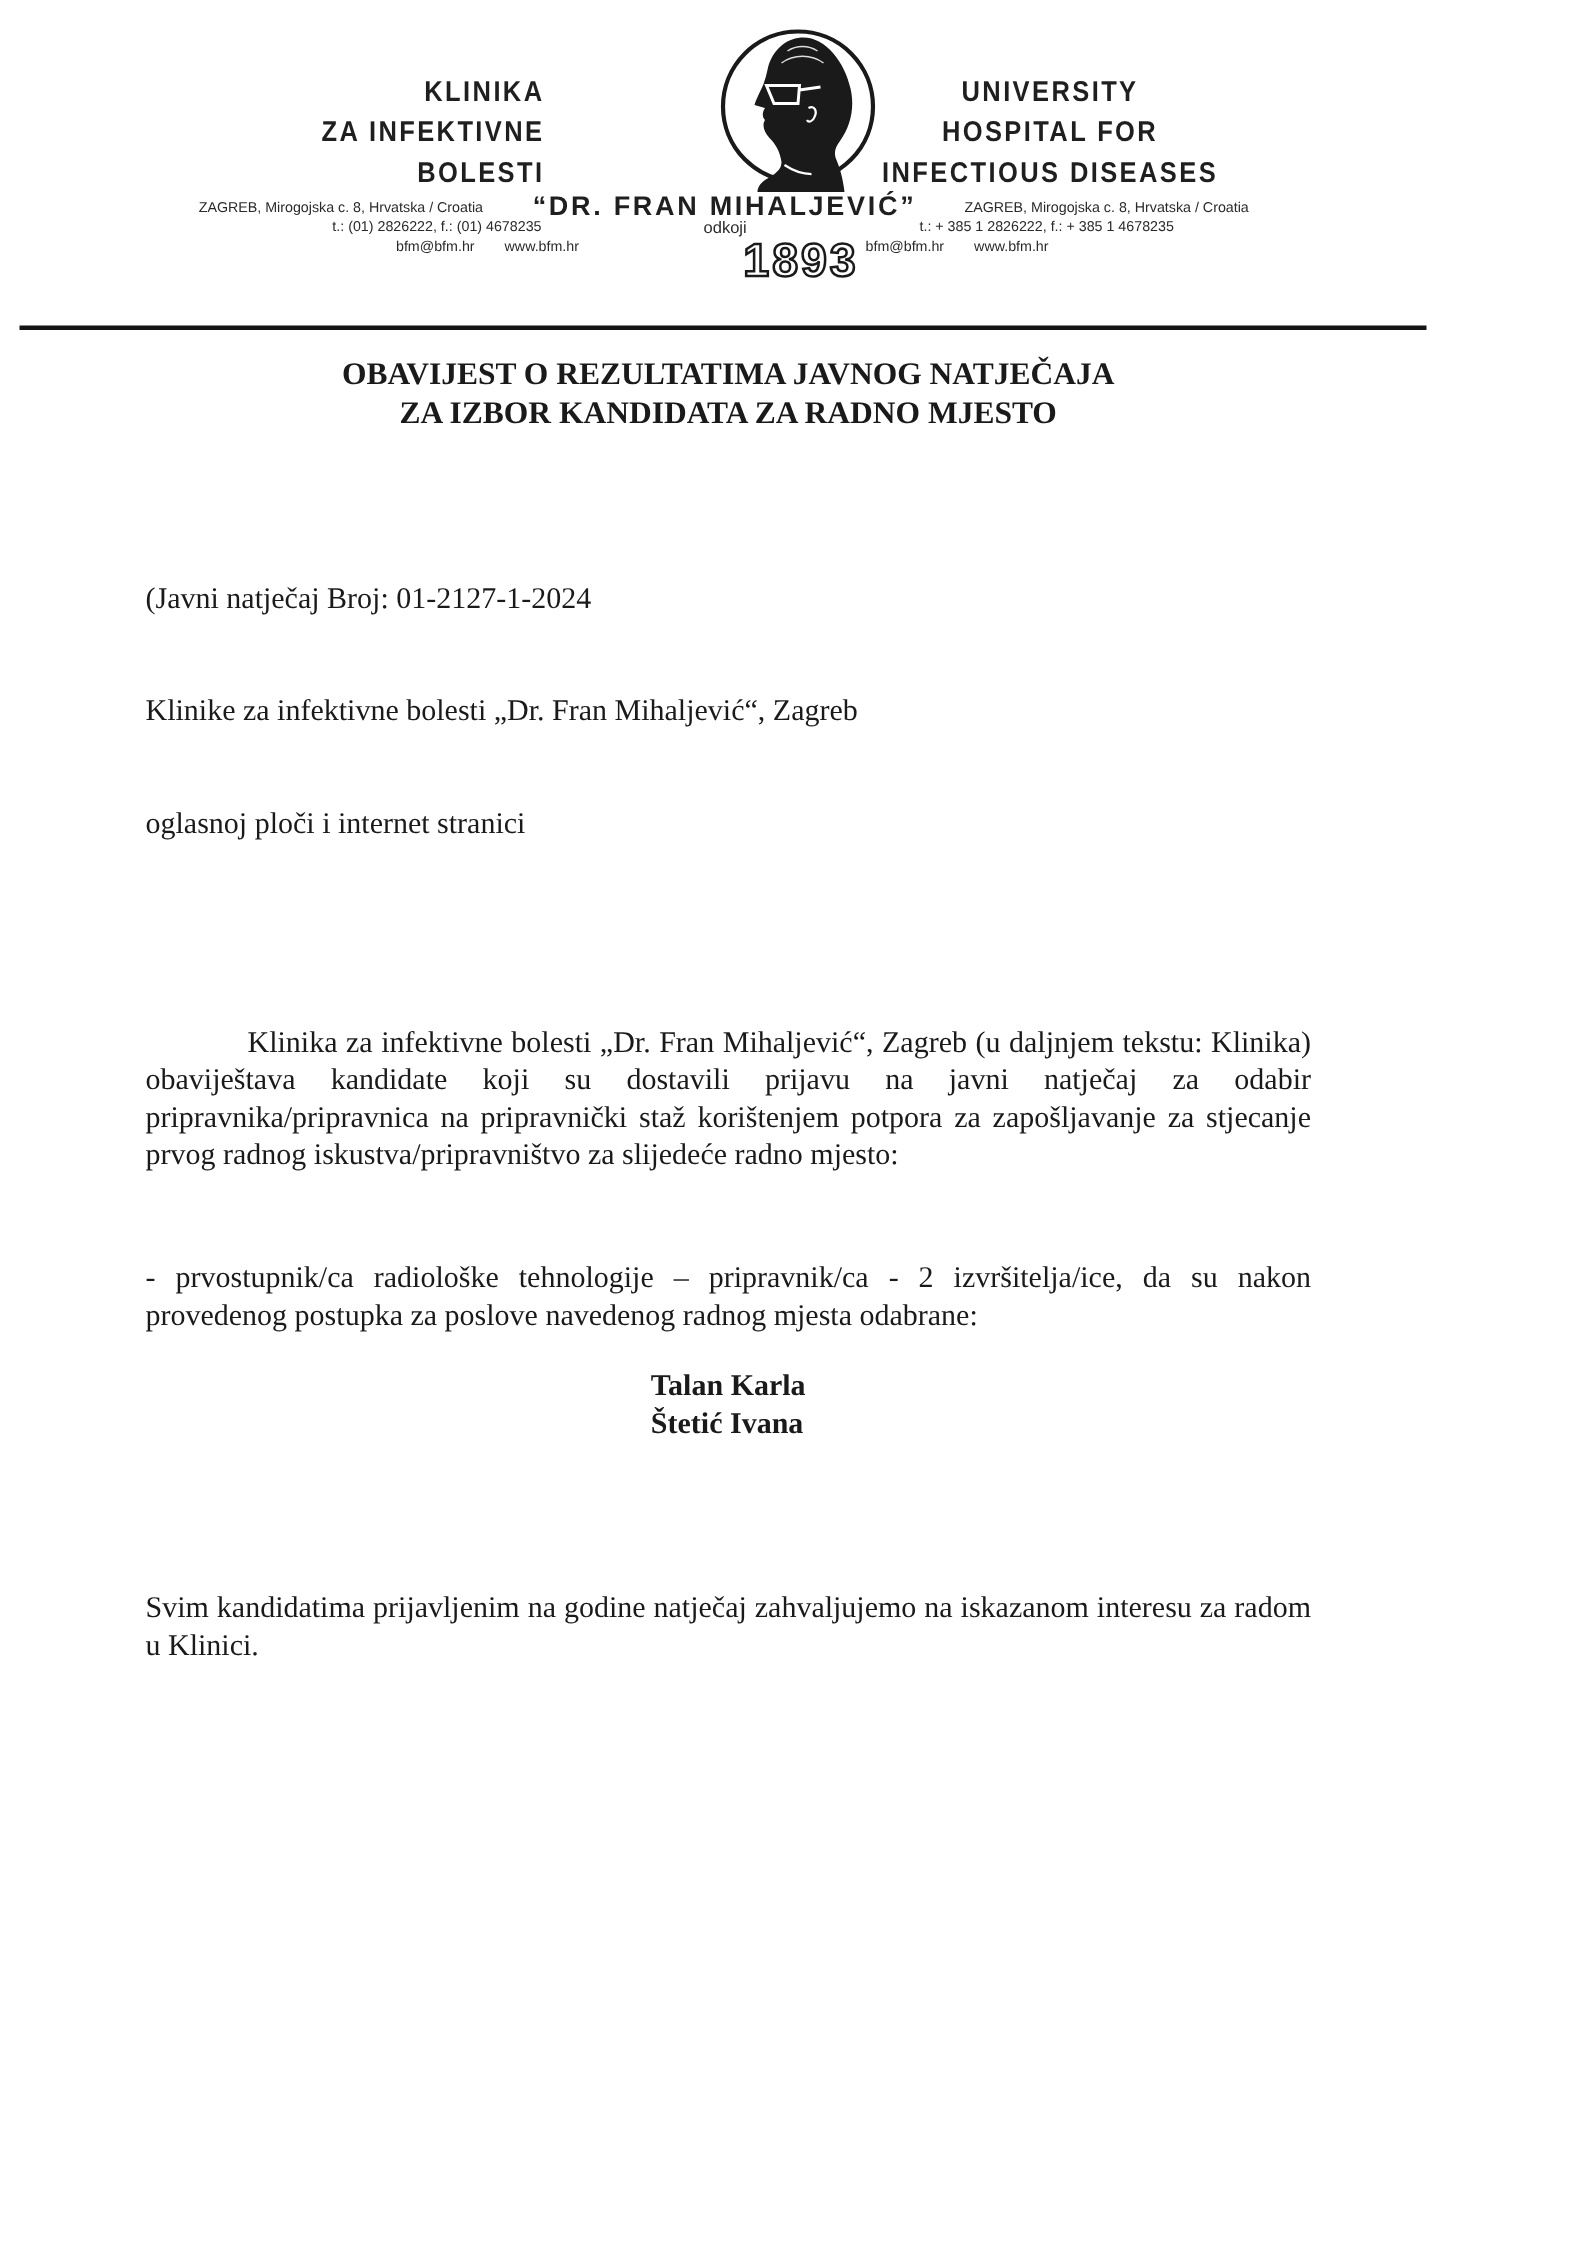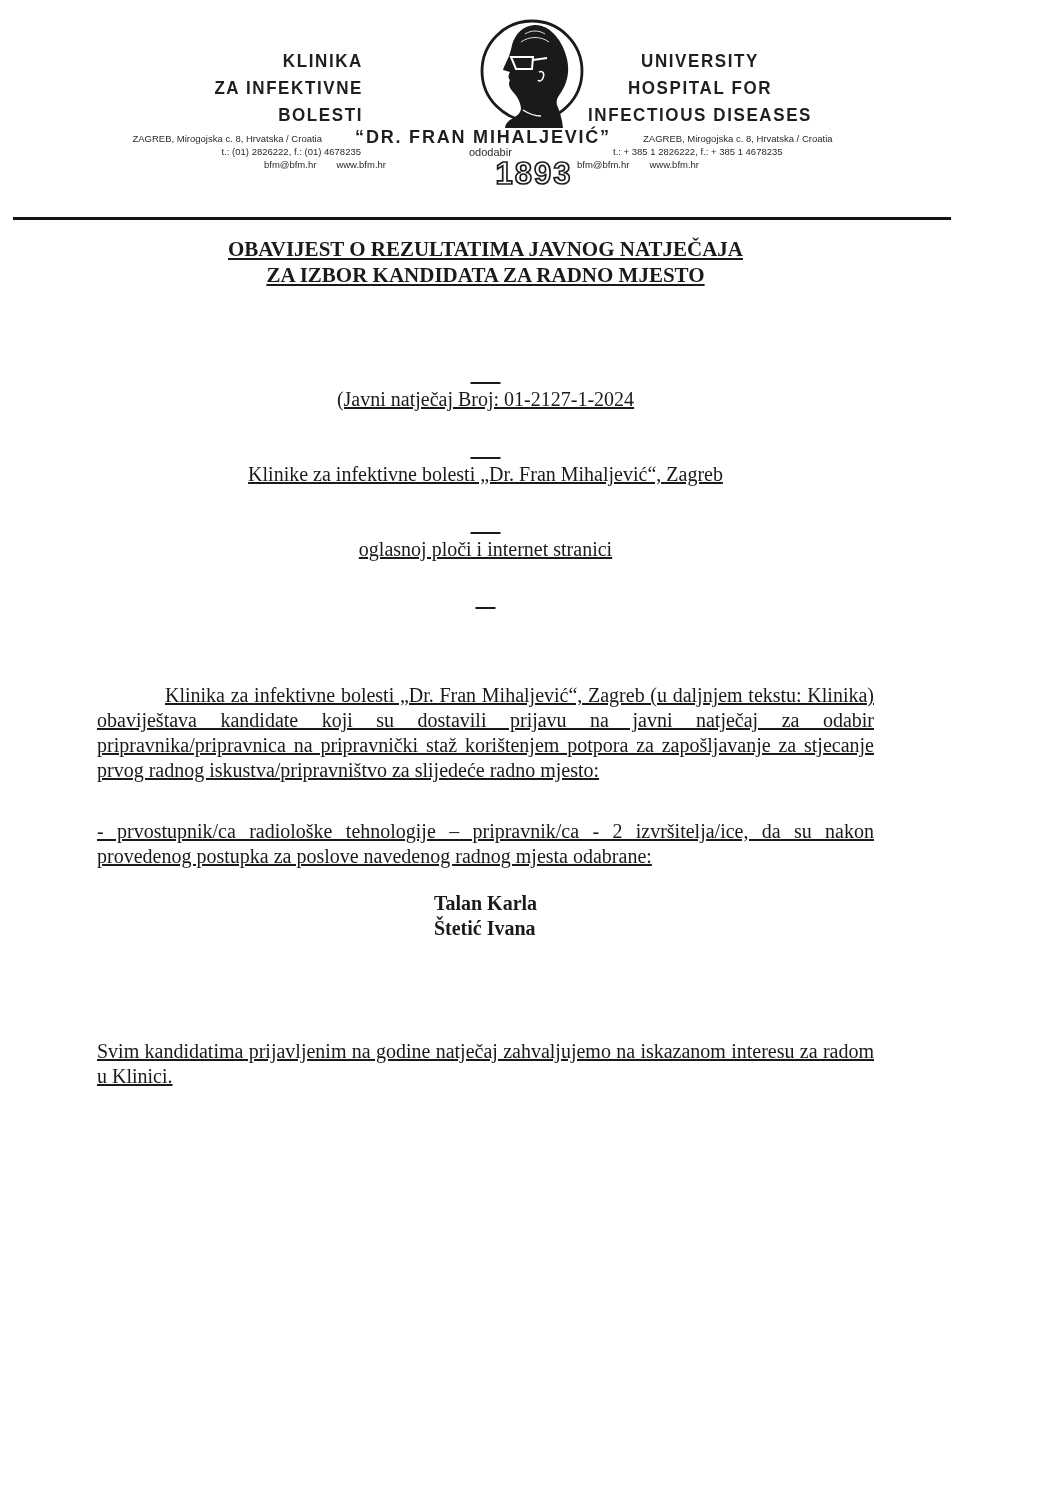--- a/index.html
+++ b/index.html
@@ -5,21 +5,20 @@
   * { margin: 0; padding: 0; box-sizing: border-box; }
   html, body { background: #ffffff; }
   .page {
     position: relative;
     width: 966px;
     height: 1497px;
     background: #ffffff;
     color: #1a1a1a;
     overflow: hidden;
     font-family: "Liberation Serif", serif;
-    text-decoration: underline;
   }
 
   
   .letterhead { position: relative; height: 217px; }
   .org {
     position: absolute;
     top: 46px;
     font-family: "Liberation Sans", sans-serif;
     font-weight: bold;
     font-size: 17px;
@@ -91,26 +90,26 @@
   }
   .doc-title {
     margin-top: 16px;
     text-align: center;
     font-weight: bold;
     font-size: 21px;
     line-height: 26px;
   }
   .notice {
     margin-top: 49px;
-    text-align: center;
+    text-align: left;
     white-space: pre-wrap;
   }
   .para { text-align: justify; }
   .para-intro    { margin-top: 71px; text-indent: 68px; }
-  .para-position { margin-top: 36px; }
+  .para-position { margin-top: 57px; }
   .names {
     margin-top: 22px;
     text-align: center;
   }
   .names .names-block {
     display: inline-block;
     text-align: left;
     font-weight: bold;
   }
   .para-thanks { margin-top: 98px; }
@@ -158,21 +157,21 @@
       <div class="l1">ZAGREB, Mirogojska c. 8, Hrvatska / Croatia</div>
       <div class="l2">t.: + 385 1 2826222, f.: + 385 1 4678235</div>
       <div class="l3">
         <span>bfm@bfm.hr</span><span>www.bfm.hr</span>
       </div>
     </div>
 
     <div class="badge">
       <div class="od-since">
         <span>od</span>
-        <span>odabir</span>
+        <span>koji</span>
       </div>
       <svg width="110" height="36" viewBox="0 0 110 36" aria-hidden="true">
         <text x="55" y="29" text-anchor="middle" font-family="Liberation Sans, sans-serif" font-size="31" font-weight="bold" letter-spacing="2" fill="#ffffff" stroke="#1a1a1a" stroke-width="1.7">1893</text>
       </svg>
     </div>
 
   </header>
 
   <div class="rule"></div>
 

